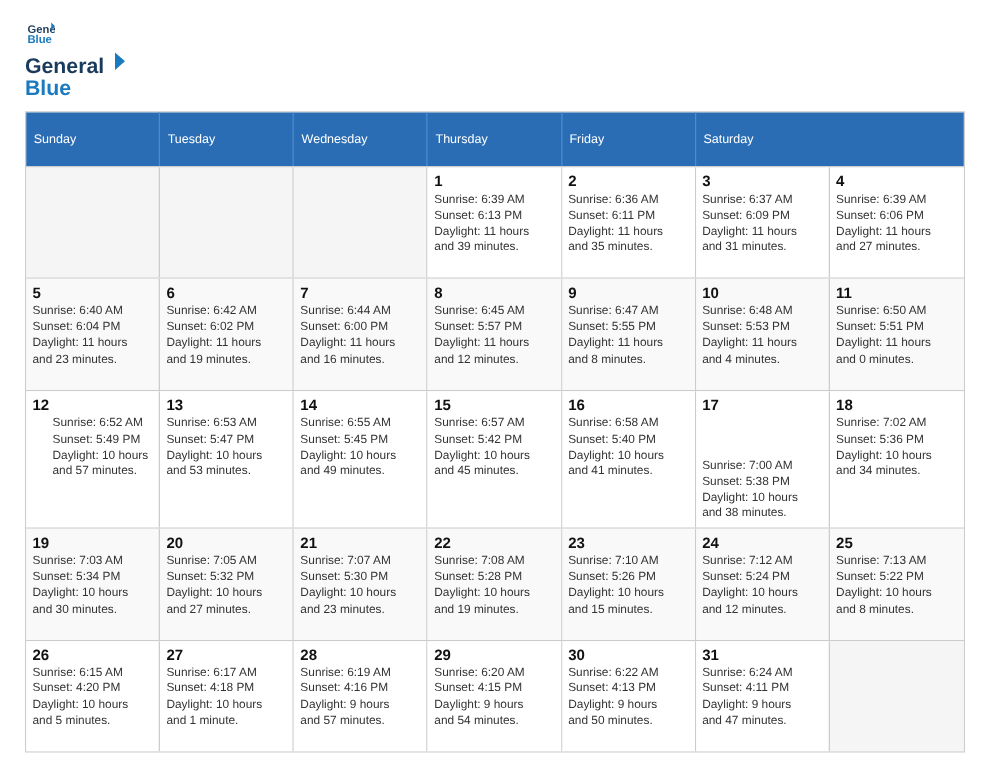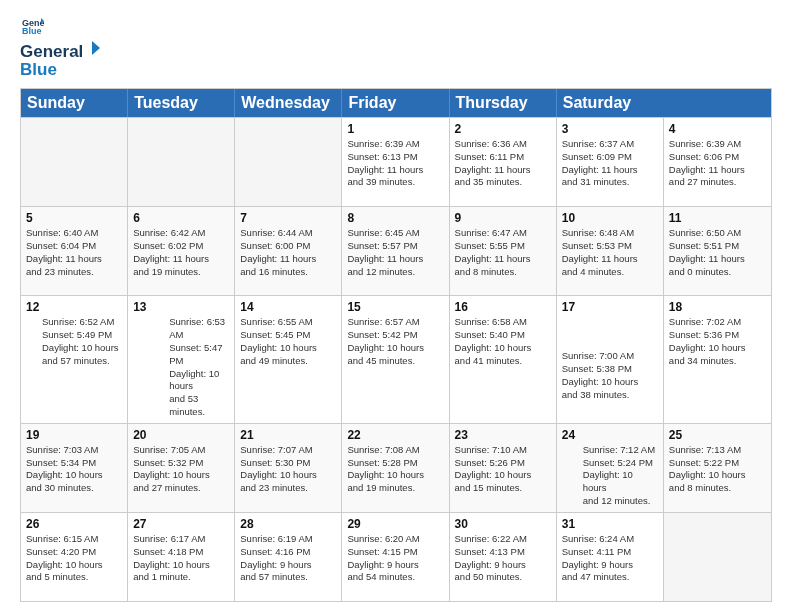--- a/index.html
+++ b/index.html
@@ -52,23 +52,23 @@
       flex-direction: column;
       border: 1px solid #ccc;
     }
     .cal-header {
       display: grid;
       grid-template-columns: repeat(7, 1fr);
       background: #2a6db5;
     }
     .cal-header-cell {
       color: #fff;
-      font-size: 16px;
-      font-weight: bold;
-      padding: 5px 6px;
+      font-size: 10px;
+      font-weight: normal;
+      padding: 16px 6px;
       border-right: 1px solid #4a8cd4;
     }
     .cal-header-cell:last-child { border-right: none; }
     .cal-body {
       flex: 1;
       display: flex;
       flex-direction: column;
     }
     .cal-row {
       display: grid;
@@ -125,22 +125,22 @@
       <div class="month-title"></div>
       <div class="location-subtitle"></div>
     </div>
   </div>
 
   <div class="calendar">
     <div class="cal-header" id="cal-header">
         <div class="cal-header-cell">Sunday</div>
         <div class="cal-header-cell">Tuesday</div>
         <div class="cal-header-cell">Wednesday</div>
+        <div class="cal-header-cell">Thursday</div>
         <div class="cal-header-cell">Friday</div>
-        <div class="cal-header-cell">Thursday</div>
         <div class="cal-header-cell">Saturday</div>
       </div>
     <div class="cal-body" id="cal-body">
         <div class="cal-row">
           <div class="cal-cell empty"></div>
           <div class="cal-cell empty"></div>
           <div class="cal-cell empty"></div>
           <div class="cal-cell">
             <div class="day-num">1</div>
             <div class="cell-text" style="white-space: pre-line;">Sunrise: 6:39 AM
@@ -224,21 +224,21 @@
         <div class="cal-row">
           <div class="cal-cell">
             <div class="day-num">12</div>
             <div class="cell-text" style="white-space: pre-line; margin-left: 16px;">Sunrise: 6:52 AM
 Sunset: 5:49 PM
 Daylight: 10 hours
 and 57 minutes.</div>
           </div>
           <div class="cal-cell">
             <div class="day-num">13</div>
-            <div class="cell-text" style="white-space: pre-line; margin-left: 36px;">Sunrise: 6:53 AM
+            <div class="cell-text" style="white-space: pre-line;">Sunrise: 6:53 AM
 Sunset: 5:47 PM
 Daylight: 10 hours
 and 53 minutes.</div>
           </div>
           <div class="cal-cell">
             <div class="day-num">14</div>
             <div class="cell-text" style="white-space: pre-line;">Sunrise: 6:55 AM
 Sunset: 5:45 PM
 Daylight: 10 hours
 and 49 minutes.</div>
@@ -303,21 +303,21 @@
           </div>
           <div class="cal-cell alt-row">
             <div class="day-num">23</div>
             <div class="cell-text" style="white-space: pre-line;">Sunrise: 7:10 AM
 Sunset: 5:26 PM
 Daylight: 10 hours
 and 15 minutes.</div>
           </div>
           <div class="cal-cell alt-row">
             <div class="day-num">24</div>
-            <div class="cell-text" style="white-space: pre-line; margin-left: 21px;">Sunrise: 7:12 AM
+            <div class="cell-text" style="white-space: pre-line;">Sunrise: 7:12 AM
 Sunset: 5:24 PM
 Daylight: 10 hours
 and 12 minutes.</div>
           </div>
           <div class="cal-cell alt-row">
             <div class="day-num">25</div>
             <div class="cell-text" style="white-space: pre-line;">Sunrise: 7:13 AM
 Sunset: 5:22 PM
 Daylight: 10 hours
 and 8 minutes.</div>

